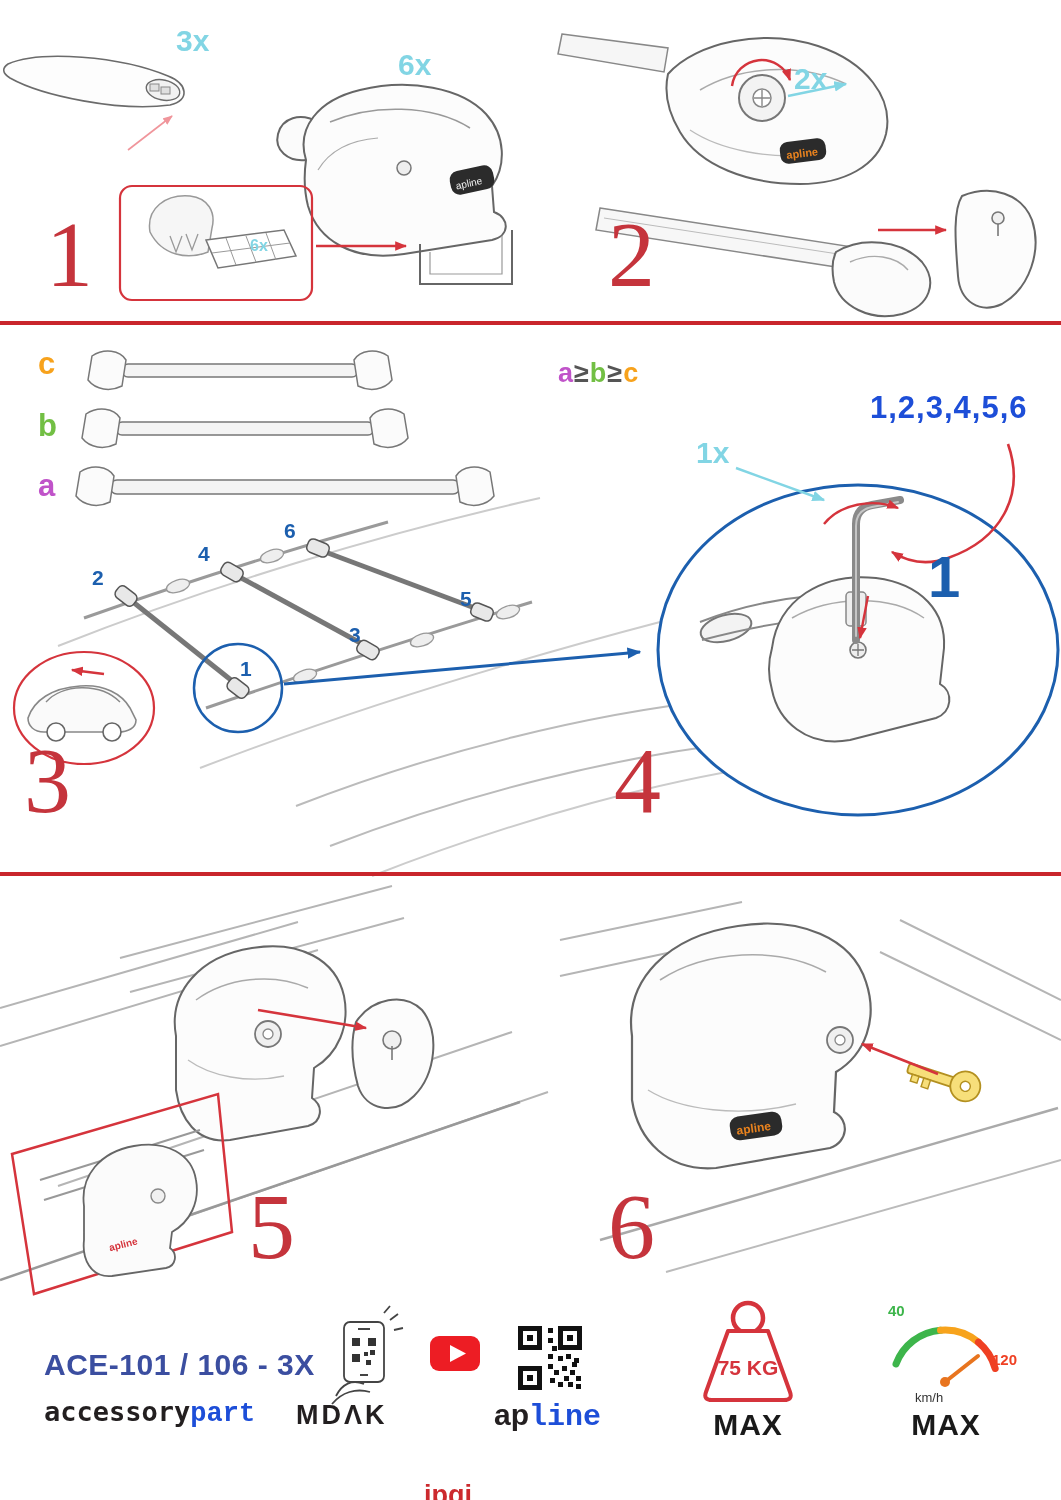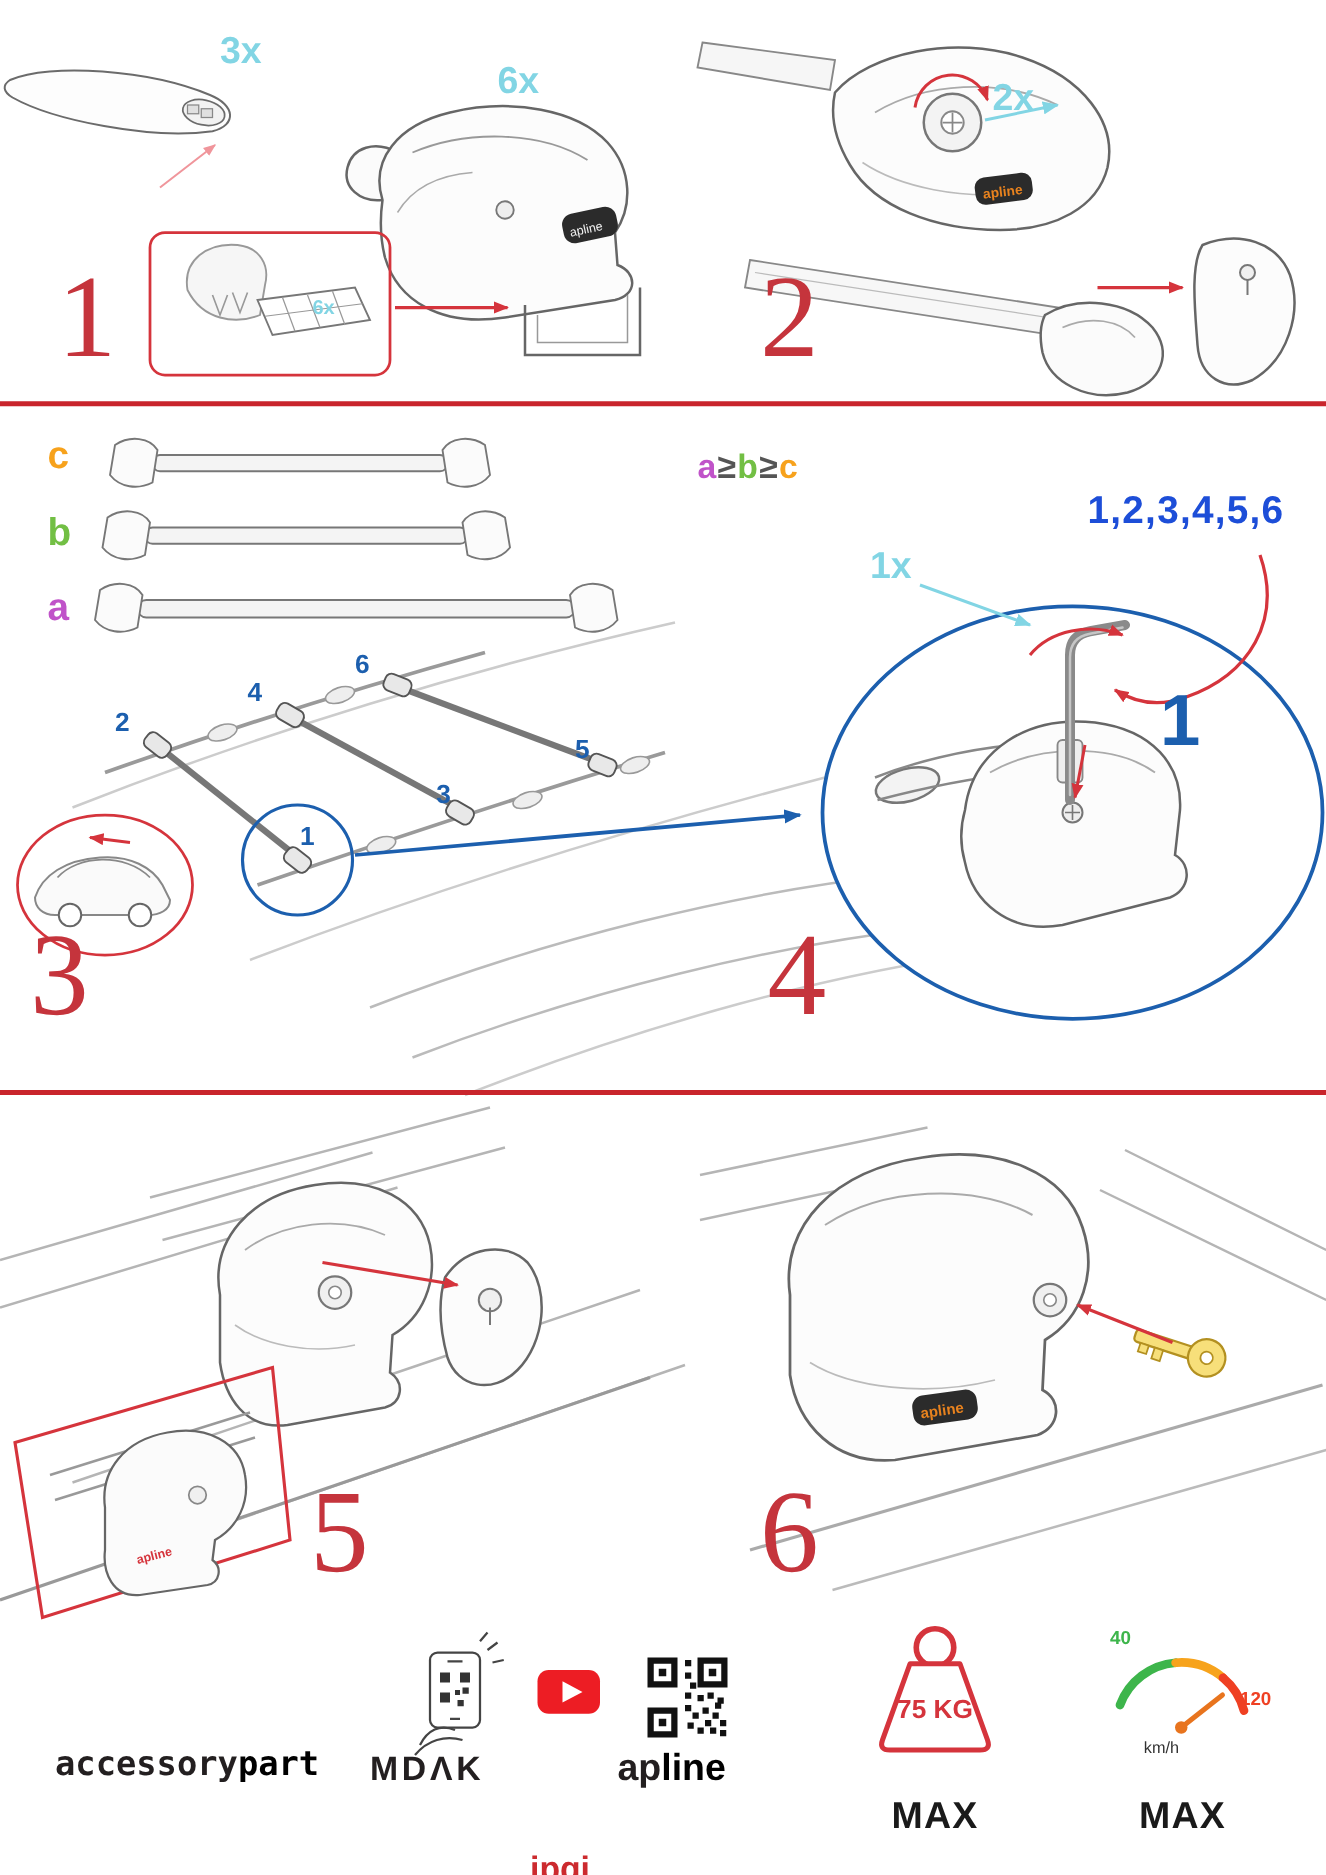--- a/index.html
+++ b/index.html
@@ -9,26 +9,26 @@
   .qty{color:#82d5e4;font-size:30px;font-weight:600;}
   .stepnum{color:#c5343c;font-size:94px;font-family:"Liberation Serif",serif;line-height:.9;}
   .sizelabel{font-size:31px;font-weight:700;line-height:1;}
   .cmp{font-size:27px;font-weight:700;letter-spacing:1px;}
   .cmp .la{color:#c053c9;} .cmp .lb{color:#72bf44;} .cmp .lc{color:#f7a21c;} .cmp .ge{color:#555;}
   .col-a{color:#c053c9;} .col-b{color:#72bf44;} .col-c{color:#f7a21c;}
   .seq{font-size:31px;font-weight:700;color:#1d4ed8;letter-spacing:1px;}
   .bigblue{font-size:58px;font-weight:700;color:#1c5fae;line-height:1;}
   .model{font-size:30px;font-weight:700;color:#3b4ea0;letter-spacing:.5px;}
   .brandrow{font-size:27px;font-weight:700;font-family:"DejaVu Sans Mono",monospace;}
-  .red{color:#000000;} .blk{color:#231f20;}
+  .red{color:#1d4ed8;font-family:Liberation Mono, monospace;} .blk{color:#231f20;}
   .mdak{font-size:27px;font-weight:600;letter-spacing:3px;color:#231f20;}
   .ipqi{font-size:27px;font-weight:700;color:#cc2a2e;}
   .apline{font-size:30px;font-weight:700;}
   .kg{font-size:21px;font-weight:700;color:#d5343c;text-align:center;}
-  .max{font-size:30px;font-weight:700;color:#1a1a1a;text-align:center;letter-spacing:1px;margin-top:28px;}
+  .max{font-size:30px;font-weight:700;color:#1a1a1a;text-align:center;letter-spacing:1px;}
   .gauge-lo{font-size:15px;font-weight:700;color:#3db54b;}
   .gauge-hi{font-size:15px;font-weight:700;color:#ef4023;margin-top:29px;}
   .kmh{font-size:13px;color:#333;text-align:left;}
   .divider{background:#c9252c;}
   svg.art{position:absolute;left:0;top:0;}
 </style>
 </head>
 <body>
 
 <div class="page">
@@ -312,20 +312,21 @@
   <div class="abs stepnum" style="left:24px;top:738px">3</div>
 
   <div class="abs seq" style="left:870px;top:390px">1,2,3,4,5,6</div>
   <div class="abs qty" style="left:696px;top:436px">1x</div>
   <div class="abs bigblue" style="left:928px;top:548px">1</div>
   <div class="abs stepnum" style="left:614px;top:738px">4</div>
 
   <div class="abs stepnum" style="left:248px;top:1184px">5</div>
   <div class="abs stepnum" style="left:608px;top:1184px">6</div>
 
+  <div class="abs model" style="left:44px;top:1348px">ACE-101 / 106 - 3X</div>
   <div class="abs brandrow" style="left:44px;top:1396px">
     <span class="blk">accessory</span><span class="red">part</span>
   </div>
   <div class="abs mdak" style="left:296px;top:1400px">MDΛK</div>
   <div class="abs ipqi" style="left:424px;top:1480px">ipqi</div>
   <div class="abs apline" style="left:494px;top:1398px">
     <span class="blk">ap</span><span class="red">line</span>
   </div>
 
   <div class="abs kg" style="left:700px;top:1356px;width:96px">75 KG</div>

